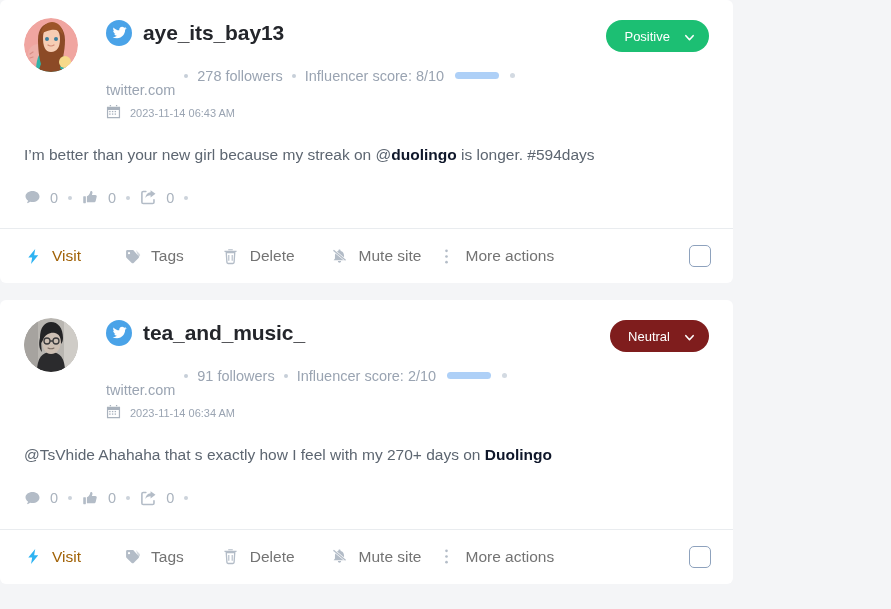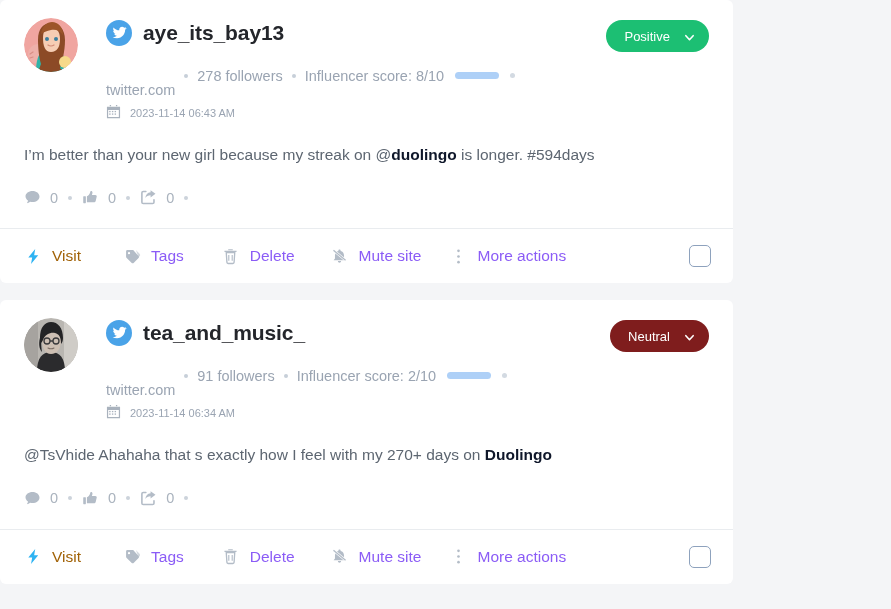--- a/index.html
+++ b/index.html
@@ -212,38 +212,38 @@
     display: flex;
     align-items: center;
     height: 54px;
     padding: 0 24px;
     position: relative;
   }
   .action {
     display: flex;
     align-items: center;
     font-size: 15.5px;
-    color: #8b5cf6;
+    color: #737373;
     cursor: pointer;
     margin-right: 38px;
     white-space: nowrap;
   }
   .action .ai {
     display: flex;
     align-items: center;
     justify-content: center;
     margin-right: 10px;
     width: 18px;
     flex: 0 0 18px;
   }
   .action svg { display: block; }
   .action.visit { color: #a16207; margin-right: 42px; }
   .action.tags { margin-right: 38px; }
   .action.delete { margin-right: 36px; }
-  .action.mute { margin-right: 28px; }
+  .action.mute { margin-right: 16px; }
 
   .select-box {
     position: absolute;
     right: 22px;
     top: 50%;
     transform: translateY(-50%);
     width: 22px;
     height: 22px;
     border: 1.6px solid #8ea2bd;
     border-radius: 5px;

